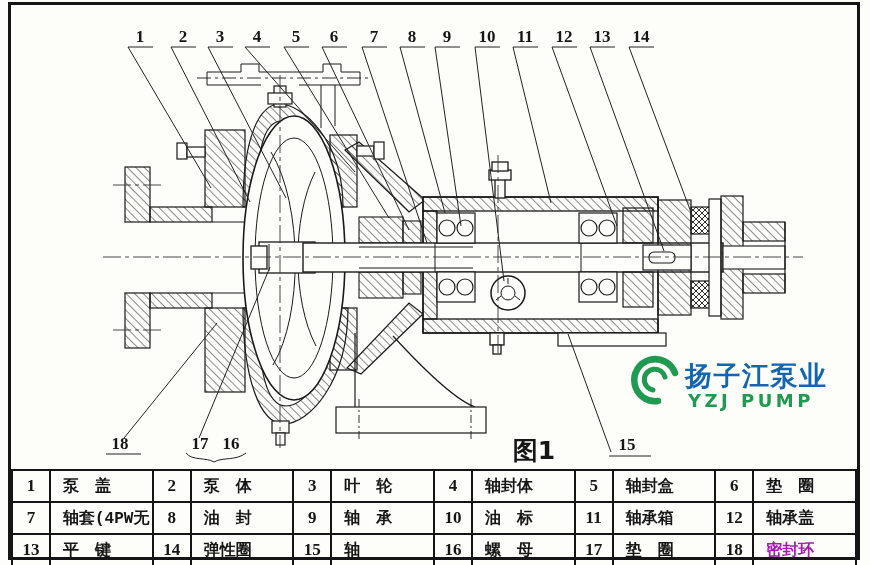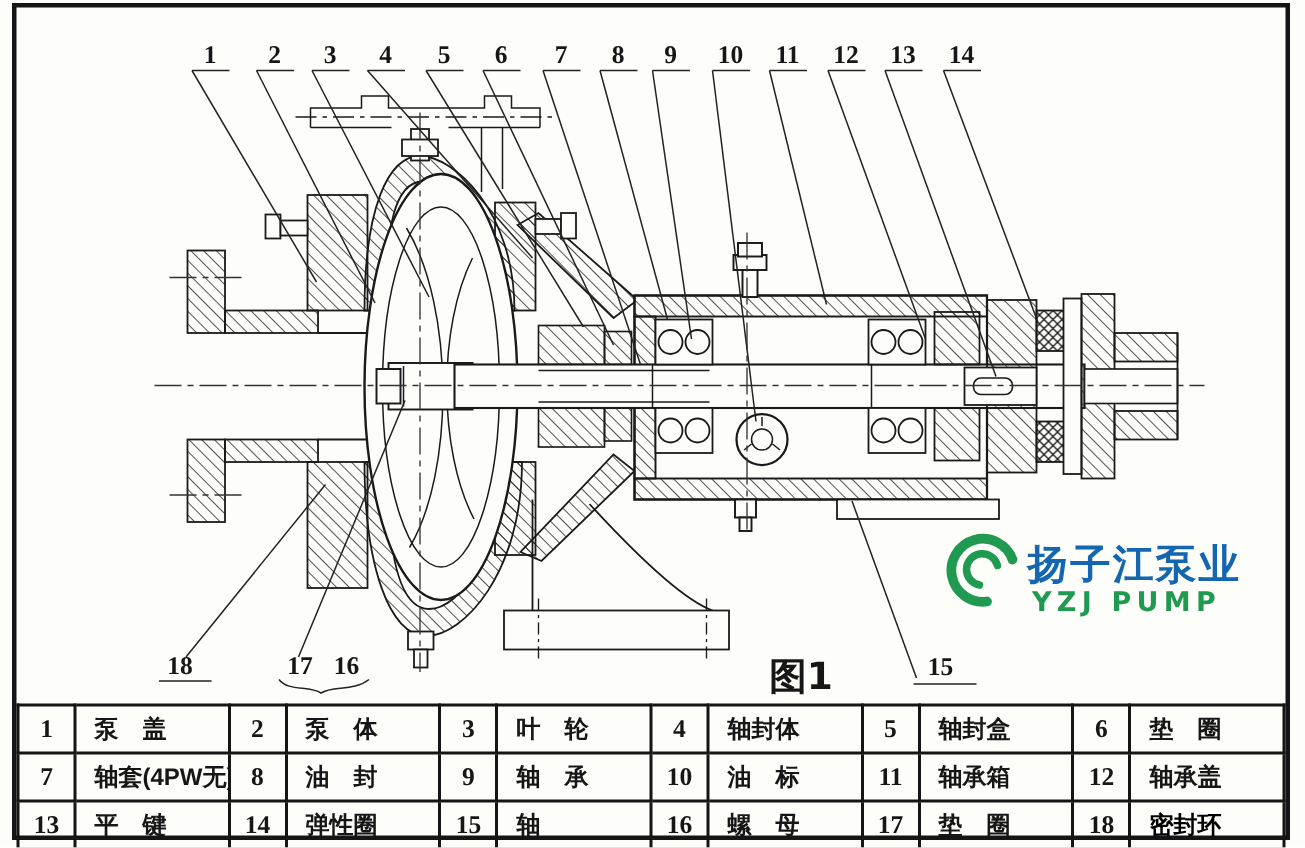--- a/index.html
+++ b/index.html
@@ -16,22 +16,22 @@
            font-family:"DejaVu Sans",sans-serif;}
   .logo-en{font-size:18px;font-weight:bold;letter-spacing:3.5px;
            font-family:"DejaVu Sans",sans-serif;}
   .parts-table{width:100%;height:88px;border-collapse:collapse;table-layout:fixed;
                border-top:2px solid #151515;}
   .parts-table td{border:2px solid #151515;height:28px;
                   font-weight:bold;color:#161616;overflow:hidden;white-space:nowrap;}
   .parts-table td.no{width:34px;text-align:center;font-size:17px;
                      font-family:"Liberation Serif","DejaVu Serif",serif;}
   .parts-table td.nm{padding-left:12px;font-size:16px;
-                     font-family:Liberation Sans, sans-serif;}
-  .parts-table td.faded{color:#000000;}
+                     font-family:Liberation Mono, monospace;}
+  .parts-table td.faded{color:#a21caf;}
 </style>
 </head>
 <body>
 
 <div class="stage">
  <div class="frame">
 
   <svg class="drawing" viewBox="8 5 846 464">
     <defs>
       <pattern id="hatch" patternUnits="userSpaceOnUse" width="6" height="6" patternTransform="rotate(45)">

